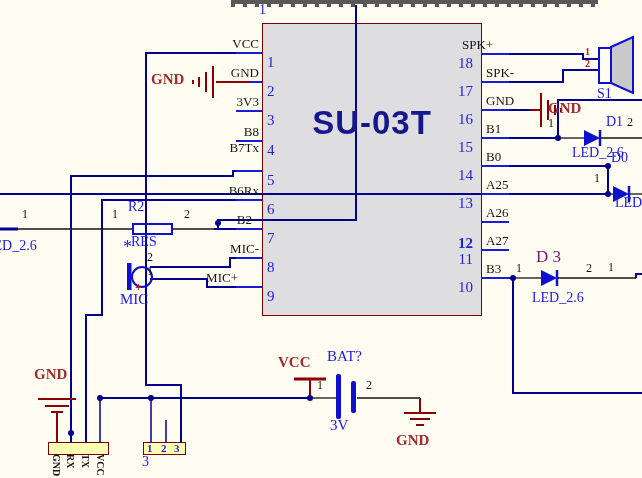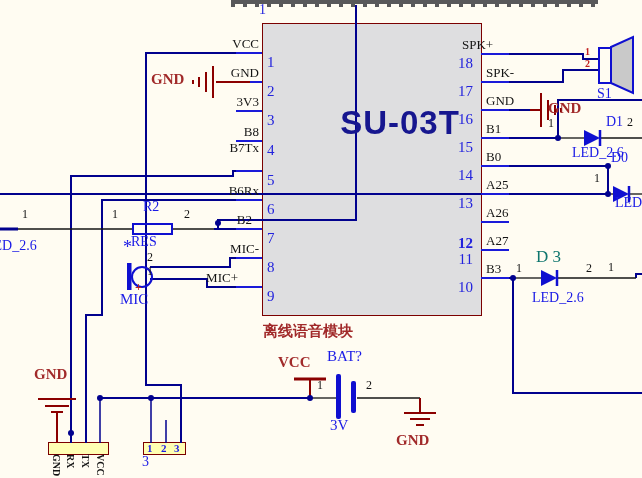--- a/index.html
+++ b/index.html
@@ -7,39 +7,39 @@
     position:relative; width:642px; height:478px; overflow:hidden;
     background:#FFFCF2;
     font-family:"Liberation Serif", serif;
   }
   .abs{position:absolute;}
   .lab{position:absolute; white-space:nowrap; line-height:1;}
   .blk{color:#141414; font-size:13px;}
   .num{color:#2222DD; font-size:15px;}
   .blu{color:#1A1AE6; font-size:14px;}
   .blu15{color:#1A1AE6; font-size:15px;}
-  .blu16{color:#0f766e; font-size:17px;}
+  .blu16{color:#701a75; font-size:17px;}
   .cnum{color:#1A1AE6; font-size:11px; font-weight:bold;}
   .red{color:#A12A2A; font-size:15px; font-weight:bold;}
   .pn{color:#141414; font-size:12px;}
   .spk{color:#C22222; font-size:10px; font-weight:bold;}
   .plus{color:#C22222; font-size:12px; font-weight:bold;}
   .star{color:#1A1AE6; font-size:18px;}
   .vtext{
     position:absolute; writing-mode:vertical-rl; text-orientation:sideways;
     font-size:10px; font-weight:bold; color:#141414; height:26px; line-height:1;
   }
   #ic-box{
     left:262px; top:23px; width:220px; height:293px; box-sizing:border-box;
     background:#DEDEE0; border:1.5px solid #7B0000;
   }
   #ic-title{
     left:262px; top:106px; width:220px; text-align:center;
     font-family:"Liberation Sans", sans-serif; font-weight:bold;
-    font-size:33px; color:#16168F; letter-spacing:1px;padding-left:28px;
+    font-size:33px; color:#16168F; letter-spacing:1px;
   }
   #ic-subtitle{left:263px; top:324px; font-size:15px; font-weight:bold; color:#A12A2A;}
   #band{left:231px; top:0; width:367px; height:4px; background:#58585A;}
   #band-ticks{
     left:231px; top:4px; width:367px; height:3px;
     background:repeating-linear-gradient(90deg,#58585A 0 4px,transparent 4px 12px);
   }
   .conn{
     position:absolute; box-sizing:border-box; height:13px;
     background:#FFFFB3; border:1.5px solid #7B0000;
@@ -165,26 +165,25 @@
         <circle cx="310" cy="398" r="3"></circle>
       <circle cx="100" cy="398" r="3"></circle>
         <circle cx="151" cy="398" r="3"></circle>
       <circle cx="71" cy="433" r="3"></circle>
     </g>
   </svg>
 
   <div id="labels" class="abs" style="left:0;top:0;width:642px;height:478px;pointer-events:none;">
     <div class="lab num" style="left:259px;top:3px;font-size:14px;">1</div>
     <div class="lab" id="ic-title">SU-03T</div>
-    <div class="lab" id="ic-subtitle">离线语音模块</div>
 
     <div class="lab blu" style="left:-15px;top:239px;">LED_2.6</div>
     <div class="lab pn" style="left:22px;top:208px;">1</div>
 
-    <div class="lab blu" style="left:143px;top:200px;">R2</div>
+    <div class="lab blu" style="left:128px;top:200px;">R2</div>
     <div class="lab pn" style="left:112px;top:208px;">1</div>
     <div class="lab pn" style="left:184px;top:208px;">2</div>
     <div class="lab blu" style="left:131px;top:235px;">RES</div>
     <div class="lab star" style="left:123px;top:238px;">*</div>
 
     <div class="lab pn" style="left:147px;top:251px;">2</div>
     <div class="lab pn" style="left:147px;top:265px;">1</div>
     <div class="lab plus" style="left:135px;top:281px;">+</div>
     <div class="lab blu15" style="left:120px;top:292px;">MIC</div>
 

